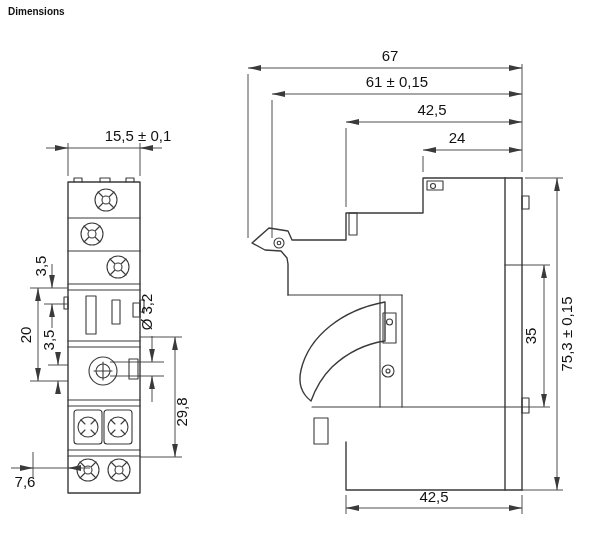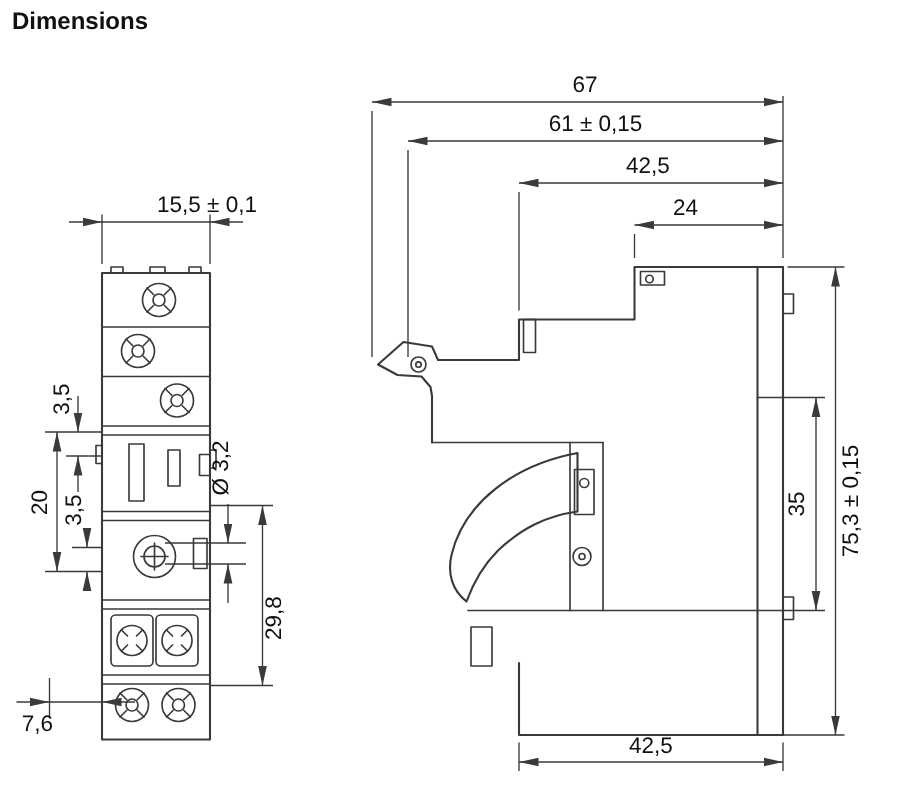--- a/index.html
+++ b/index.html
@@ -1,17 +1,17 @@
 <!DOCTYPE html>
 <html><head>
 <meta charset="utf-8">
 <style>
   html,body{margin:0;padding:0;background:#ffffff;}
   .page{position:relative;width:600px;height:537px;background:#ffffff;font-family:"Liberation Sans",sans-serif;overflow:hidden;}
-  .title{position:absolute;left:8px;top:6px;font-size:16px;font-weight:bold;color:#111111;}
+  .title{position:absolute;left:8px;top:6px;font-size:10px;font-weight:bold;color:#111111;}
   svg{position:absolute;left:0;top:0;}
   .ol{fill:none;stroke:#3a3a3a;stroke-width:1.4;stroke-linejoin:round;stroke-linecap:round;}
   .det{fill:none;stroke:#3a3a3a;stroke-width:1.1;stroke-linejoin:round;stroke-linecap:round;}
   .dim{fill:none;stroke:#3a3a3a;stroke-width:0.9;}
   .ext{fill:none;stroke:#3a3a3a;stroke-width:0.9;}
   text.dm{font-family:"Liberation Sans",sans-serif;font-size:15px;fill:#111111;}
 </style>
 </head>
 <body>
 

